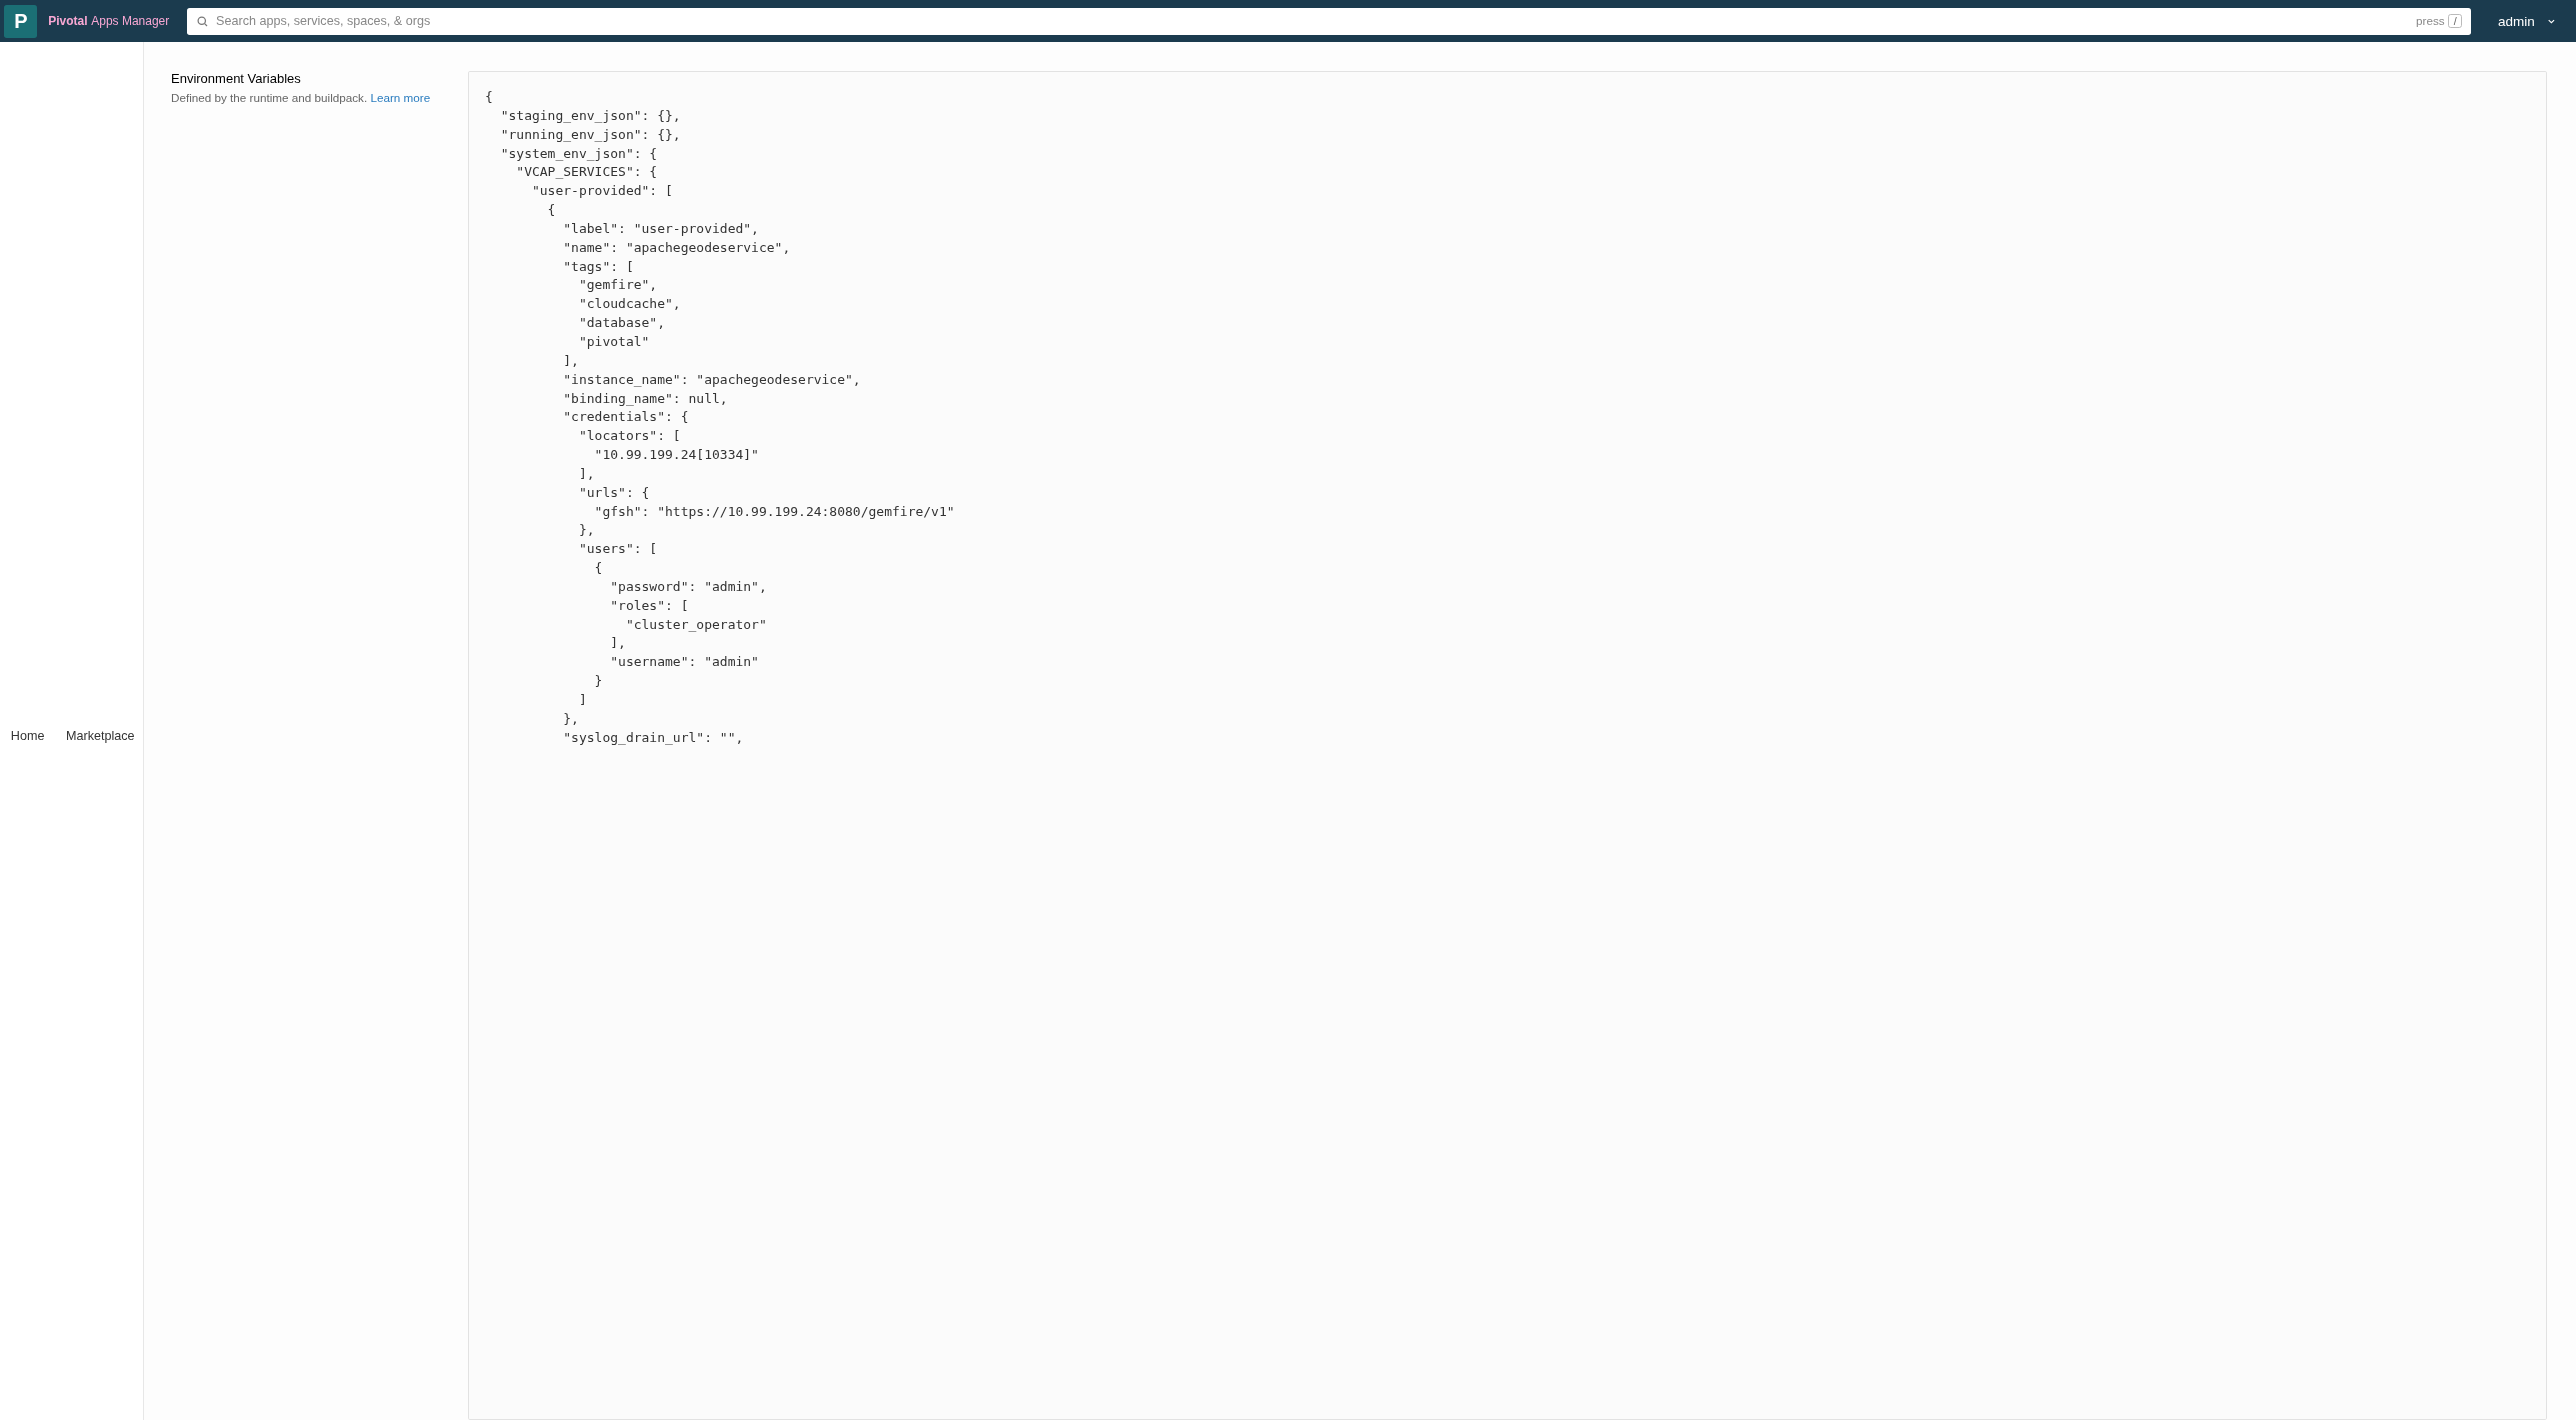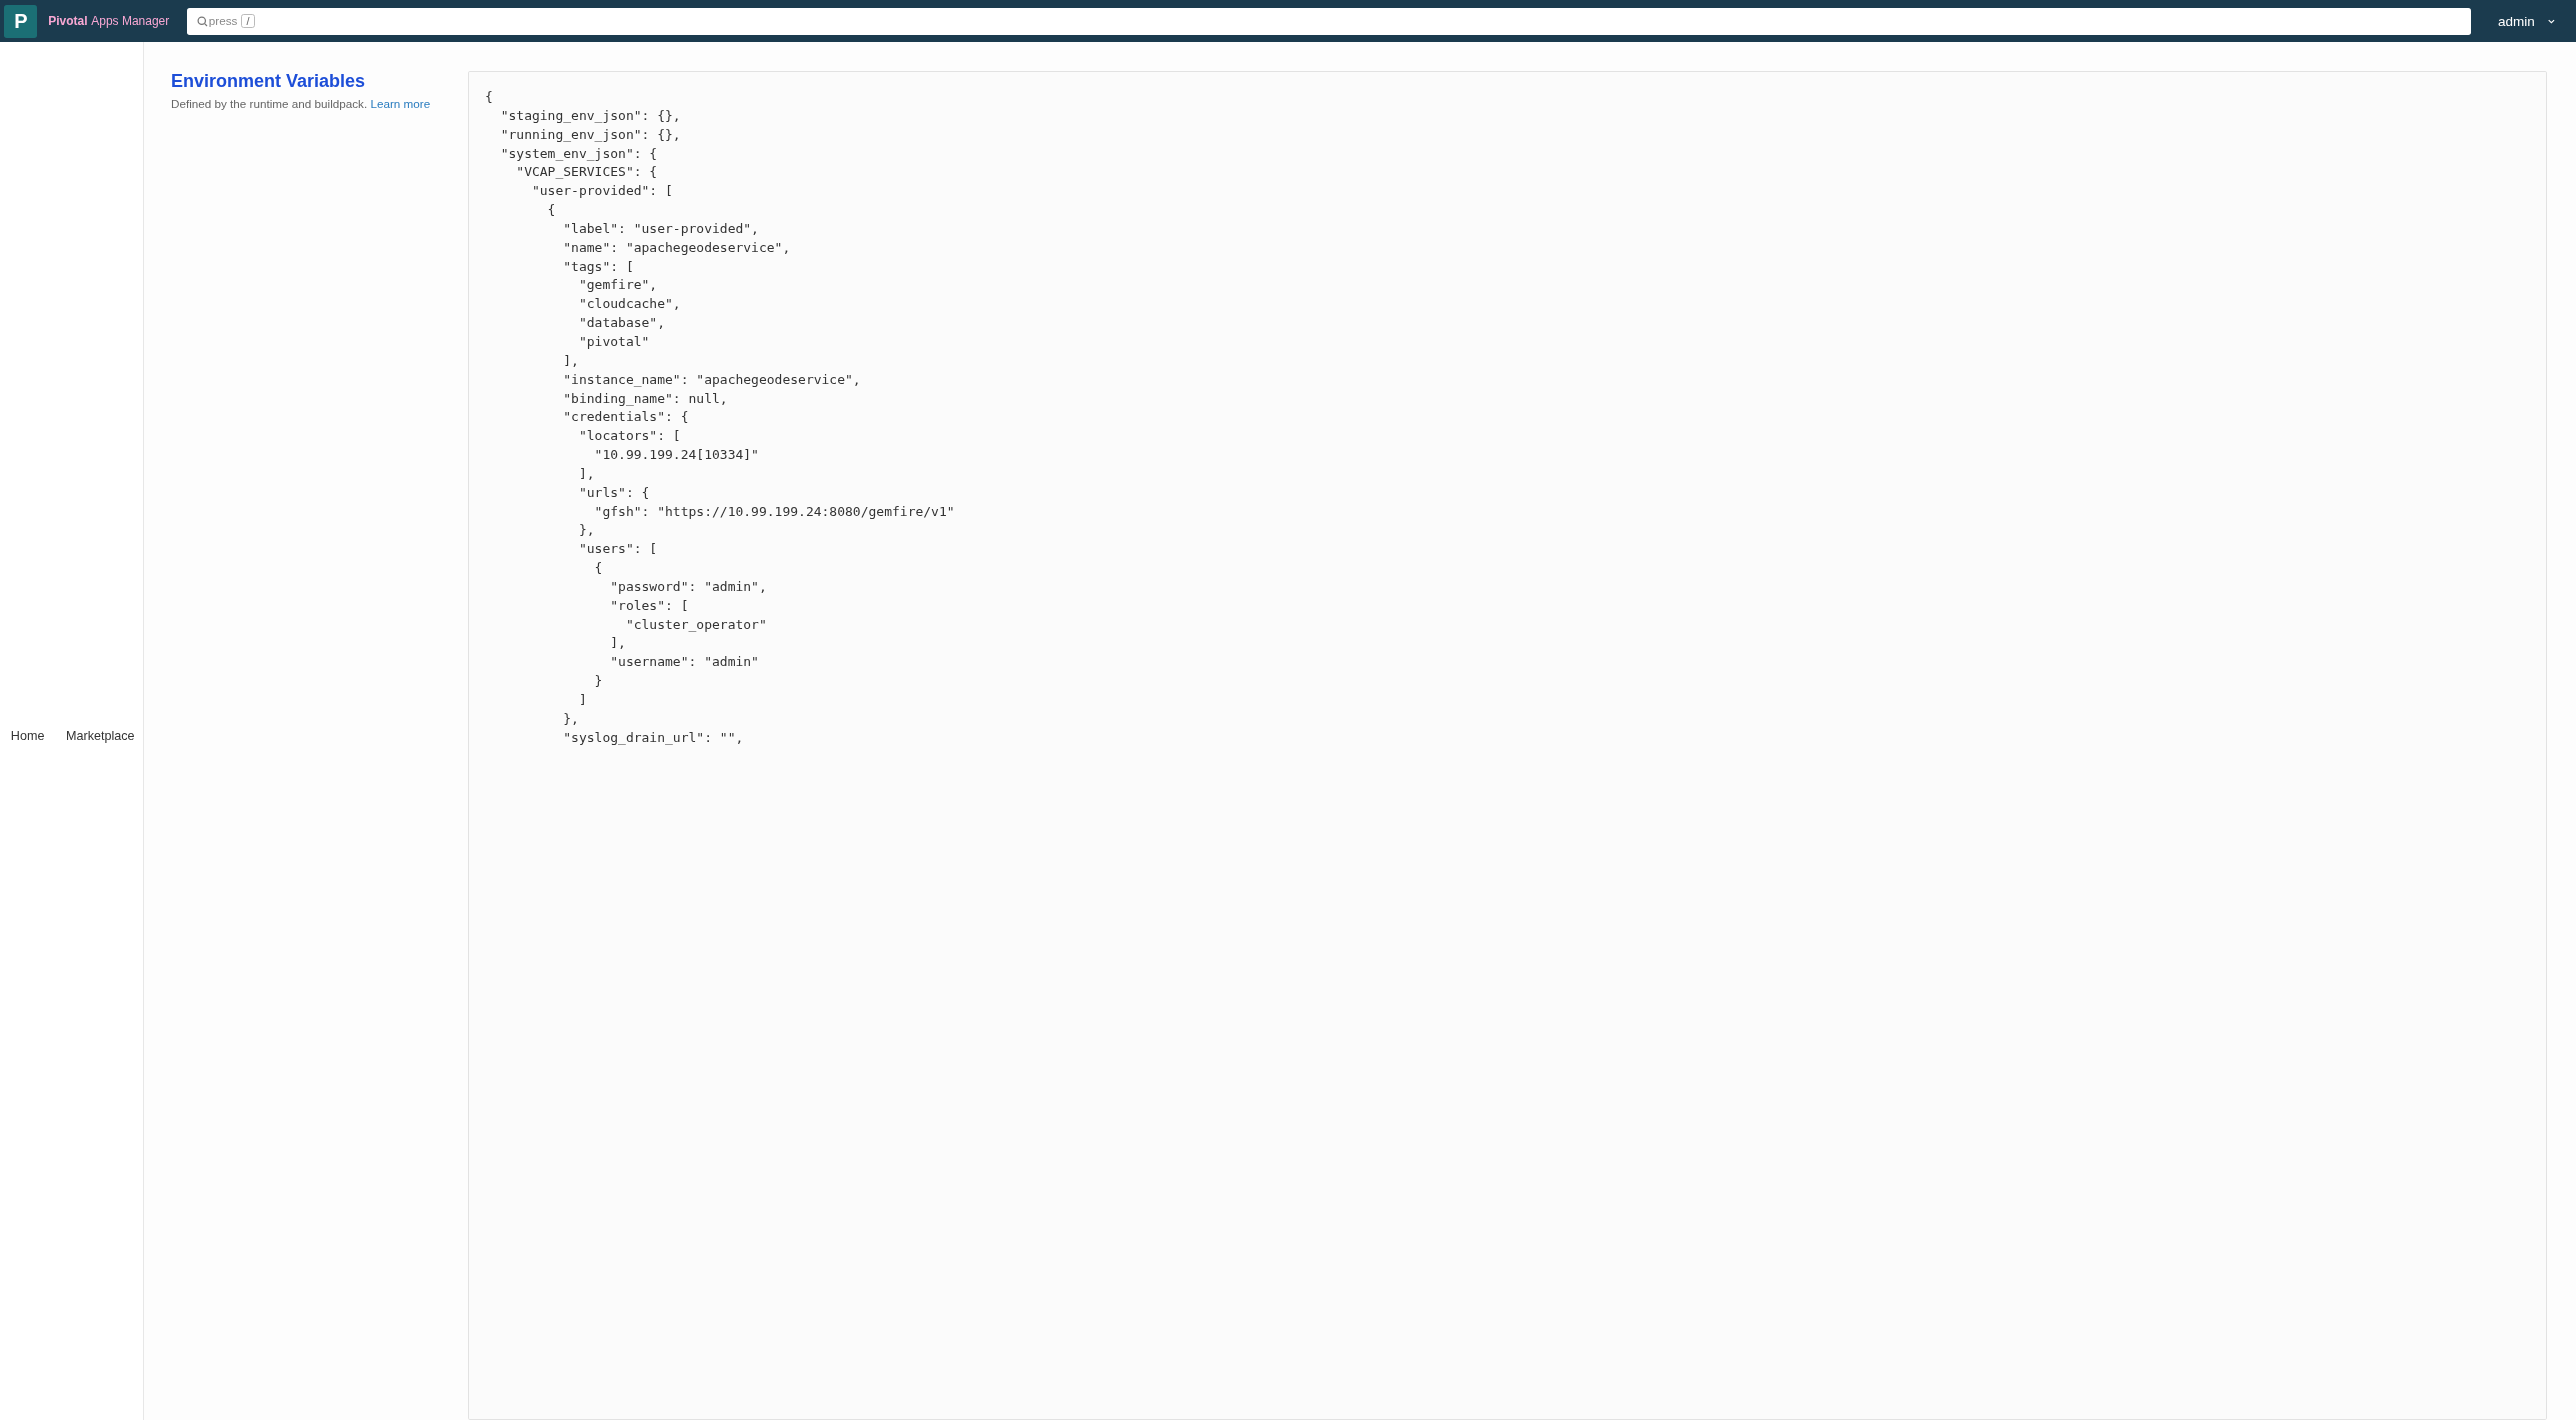--- a/index.html
+++ b/index.html
@@ -81,21 +81,21 @@
 
 .main {
   flex: 1;
   background: #fdfdfd;
   padding: 29px 29px 0 27px;
   display: flex;
   gap: 20px;
   overflow: hidden;
 }
 .left-col { width: 277px; flex-shrink: 0; }
-.section-title { font-size: 18px; color: #1d4ed8; margin-bottom: 5.4px; font-weight: 700; }
+.section-title { font-size: 13px; color: #000000; margin-bottom: 5.4px; font-weight: 400; }
 .section-sub { font-size: 11.7px; color: #666; }
 .learn-more { color: #2a7cbf; text-decoration: none; }
 
 .code-panel {
   flex: 1;
   border: 0.9px solid #e2e2e2;
   background: #fbfbfb;
   border-radius: 1.8px;
   padding: 16px 16px;
   font-family: "SFMono-Regular", Menlo, Consolas, monospace;
@@ -115,20 +115,21 @@
   </div>
   <div class="brand">
     <span class="brand-bold">Pivotal</span>
     <span class="brand-light">Apps Manager</span>
   </div>
   <div class="search-wrap">
     <svg class="search-icon" viewBox="0 0 24 24" fill="none" stroke="currentColor" stroke-width="2.4">
         <circle cx="11" cy="11" r="7"></circle>
         <line x1="21" y1="21" x2="16.5" y2="16.5"></line>
       </svg>
+    <input class="search-input" placeholder="Search apps, services, spaces, &amp; orgs" style="">
     <span class="press-hint">
       <span>press</span>
       <span class="key-box">/</span>
     </span>
   </div>
   <div class="user-area">
     <span>admin</span>
     <svg class="chevron-down" viewBox="0 0 24 24" fill="none" stroke="currentColor" stroke-width="2.5">
         <polyline points="6 9 12 15 18 9"></polyline>
       </svg>

